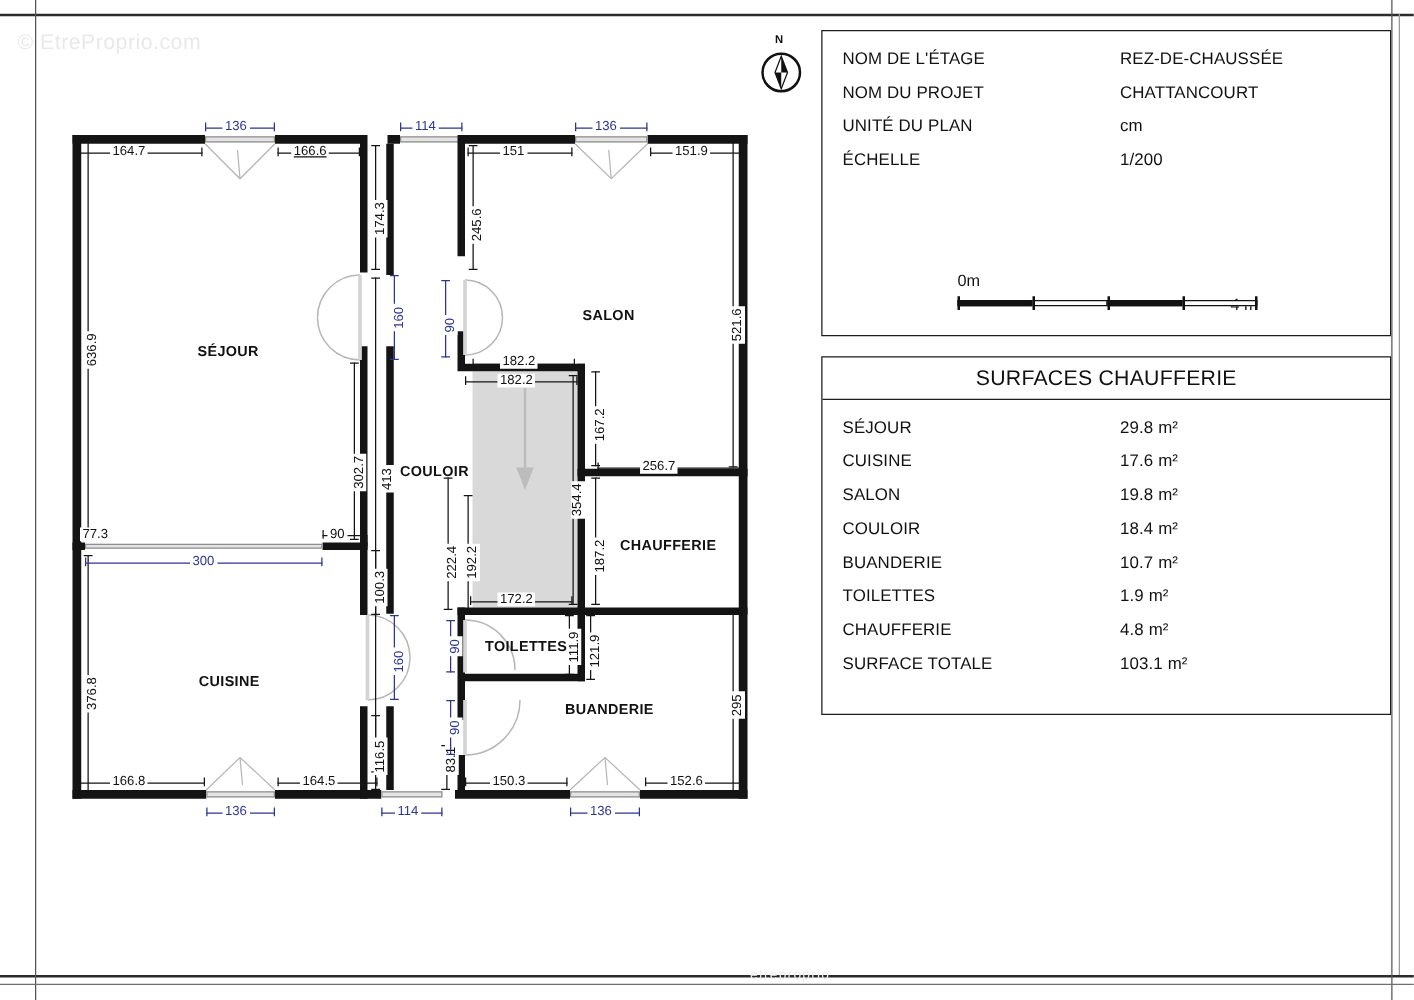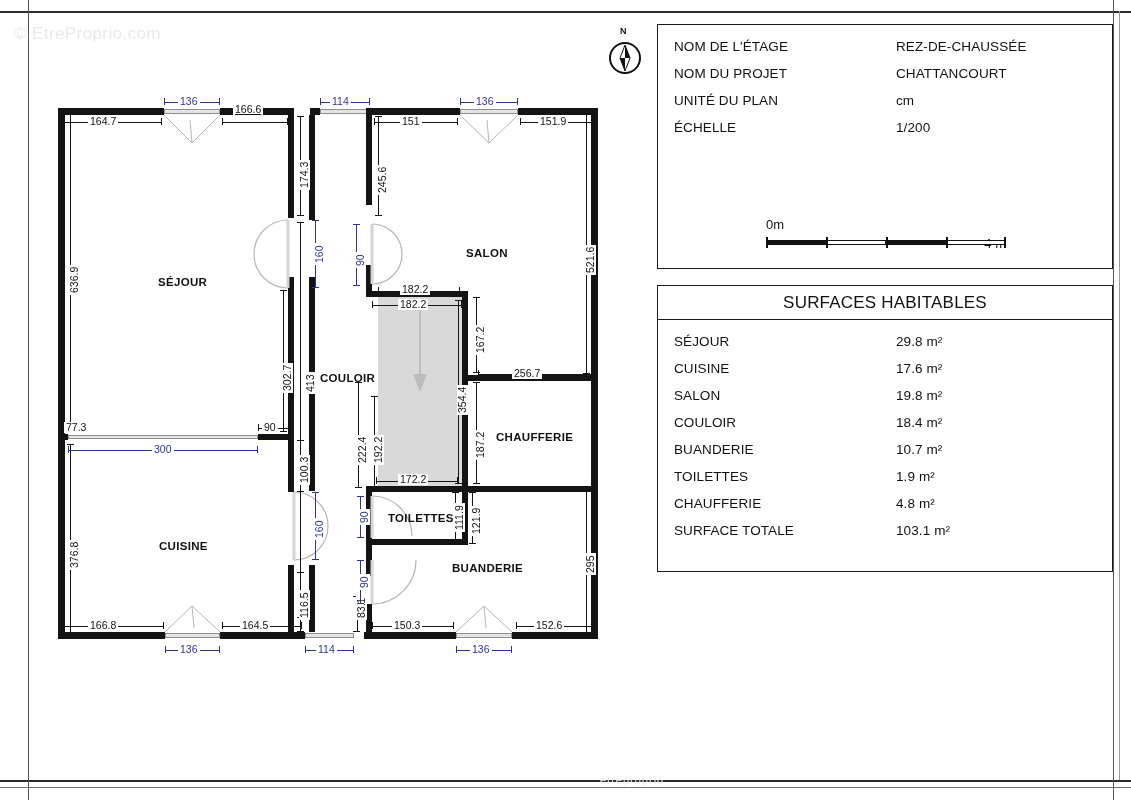--- a/index.html
+++ b/index.html
@@ -149,21 +149,21 @@
         <div class="scaletick" style="left:0px;"></div>
         <div class="scaletick" style="left:60px;"></div>
         <div class="scaletick" style="left:120px;"></div>
         <div class="scaletick" style="left:180px;"></div>
         <div class="scaletick" style="left:238px;"></div>
       </div>
     </div>
   </div>
 
   <div class="panel" id="surface-panel">
-    <div class="panel-title">SURFACES HABITABLES</div>
+    <div class="panel-title">SURFACES CHAUFFERIE</div>
     <div class="panel-body">
       <div class="prow">
         <div class="pkey">SÉJOUR</div>
         <div class="pval">29.8 m²</div>
       </div>
       <div class="prow">
         <div class="pkey">CUISINE</div>
         <div class="pval">17.6 m²</div>
       </div>
       <div class="prow">
@@ -292,21 +292,21 @@
     <div class="roomlabel" style="left:452px;top:562px;">BUANDERIE</div>
 
     <div class="dimline h" style="left:62px;top:122px;width:100px;"></div>
     <div class="dimtick h" style="left:62px;top:118px;"></div>
     <div class="dimtick h" style="left:161px;top:118px;"></div>
     <div class="dimtxt" style="left:88px;top:116px;">164.7</div>
 
     <div class="dimline h" style="left:222px;top:122px;width:66px;"></div>
     <div class="dimtick h" style="left:222px;top:118px;"></div>
     <div class="dimtick h" style="left:287px;top:118px;"></div>
-    <div class="dimtxt" style="left:233px;top:104px;text-decoration:underline;">166.6</div>
+    <div class="dimtxt" style="left:233px;top:116px;text-decoration:underline;">166.6</div>
 
     <div class="dimline h" style="left:374px;top:122px;width:84px;"></div>
     <div class="dimtick h" style="left:374px;top:118px;"></div>
     <div class="dimtick h" style="left:457px;top:118px;"></div>
     <div class="dimtxt" style="left:400px;top:116px;">151</div>
 
     <div class="dimline h" style="left:520px;top:122px;width:76px;"></div>
     <div class="dimtick h" style="left:520px;top:118px;"></div>
     <div class="dimtick h" style="left:595px;top:118px;"></div>
     <div class="dimtxt" style="left:538px;top:116px;">151.9</div>

